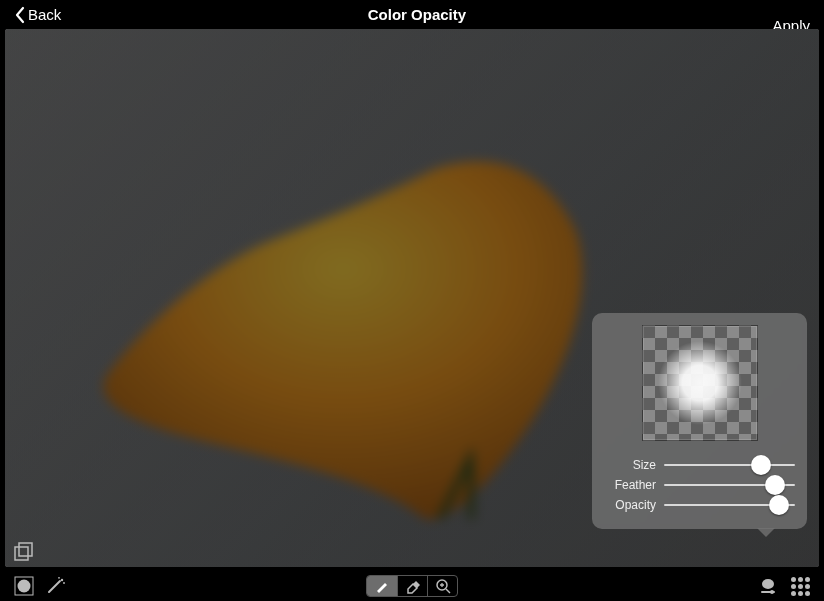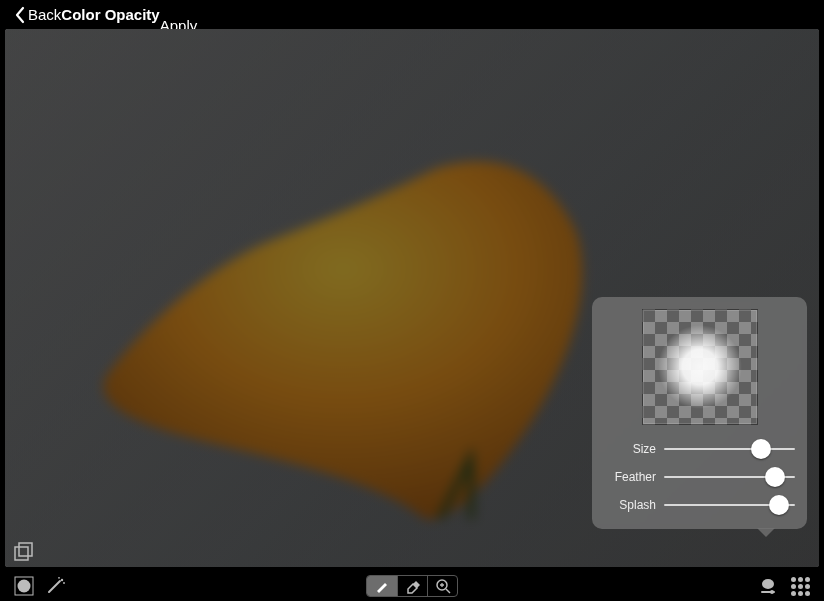--- a/index.html
+++ b/index.html
@@ -11,21 +11,21 @@
     color: #fff;
     overflow: hidden;
     position: relative;
   }
 
   
   .header {
     height: 29px;
     display: flex;
     align-items: center;
-    justify-content: flex-start;
+    justify-content: space-between;
     padding: 0 14px;
     font-size: 15px;
     font-weight: 600;
   }
   .back-btn {
     display: flex;
     align-items: center;
     cursor: pointer;
     font-weight: 400;
   }
@@ -103,21 +103,21 @@
   .brush-preview .dot {
     position: absolute; inset: 0;
     background: radial-gradient(circle at 50% 50%,
        rgba(255,255,255,0.95) 0%,
        rgba(255,255,255,0.9) 22%,
        rgba(255,255,255,0.0) 52%);
   }
   .slider-row {
     display: flex;
     align-items: center;
-    margin-top: 8px;
+    margin-top: 0;
   }
   .slider-row:first-of-type { margin-top: 0; }
   .slider-label {
     width: 52px;
     text-align: right;
     font-size: 12px;
     color: #eee;
     margin-right: 8px;
   }
   .slider {
@@ -249,21 +249,21 @@
 
     <div class="slider-row">
       <div class="slider-label">Feather</div>
       <div class="slider">
         <div class="slider-track"></div>
         <div class="slider-knob" style="left: 85%;"></div>
       </div>
     </div>
 
     <div class="slider-row">
-      <div class="slider-label">Splash</div>
+      <div class="slider-label">Opacity</div>
       <div class="slider">
         <div class="slider-track"></div>
         <div class="slider-knob" style="left: 88%;"></div>
       </div>
     </div>
   </div>
 </div>
 
 <div class="footer">
 

